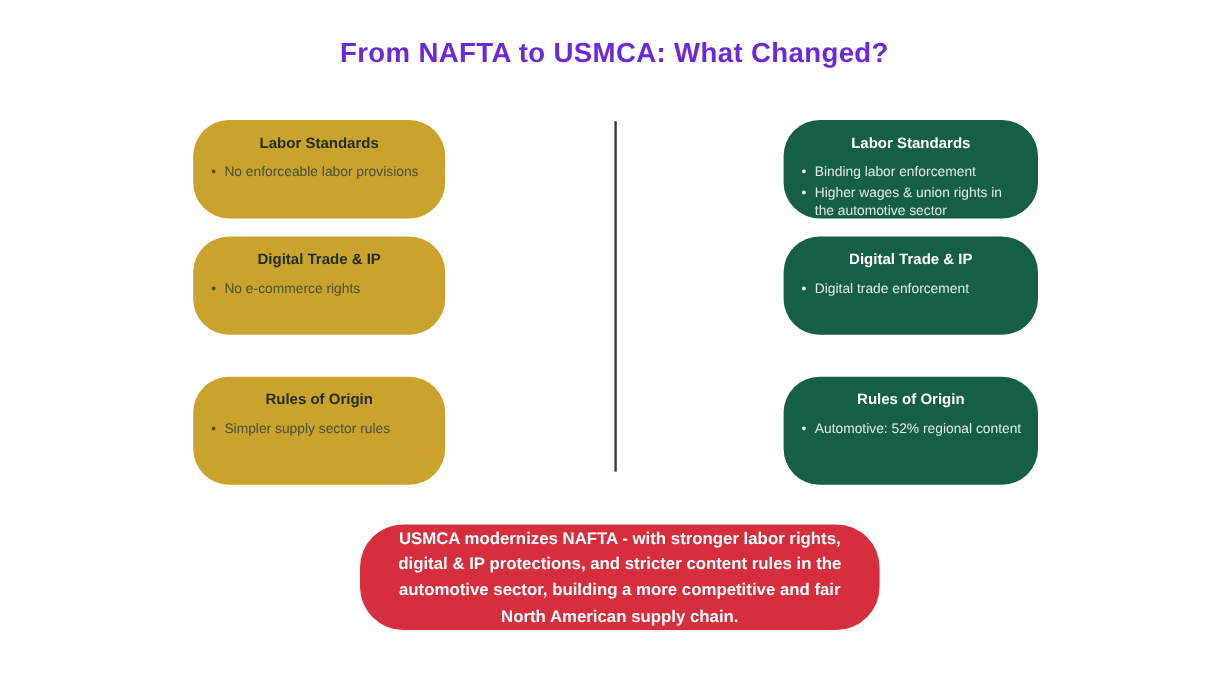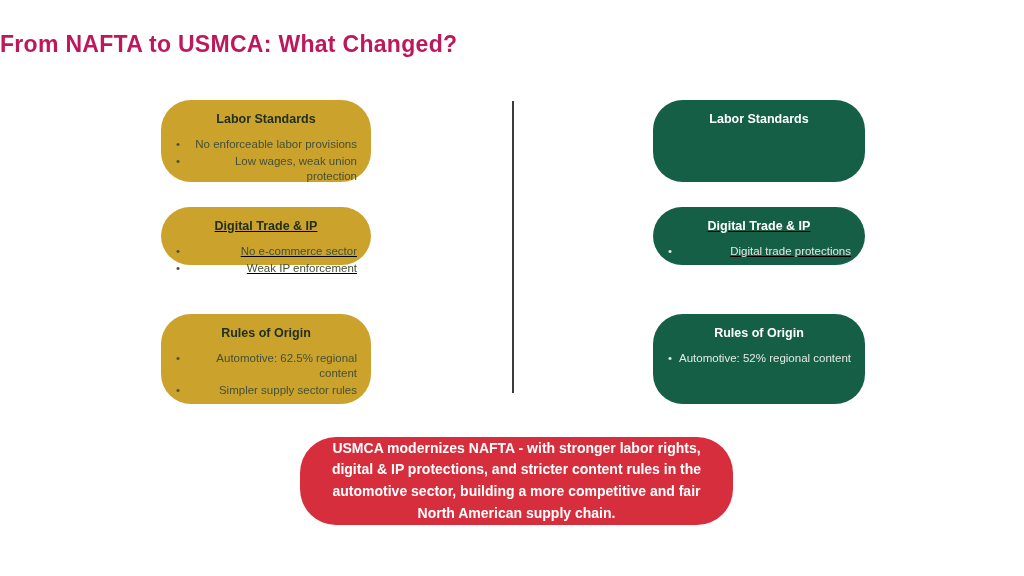--- a/index.html
+++ b/index.html
@@ -16,55 +16,55 @@
     inset: 0;
     width: 1024px;
     height: 576px;
     background: #ffffff;
   }
   .title {
     position: absolute;
     top: 31px;
     left: 0;
     width: 1024px;
+    text-align: center;
     font-size: 23px;
     font-weight: 700;
     letter-spacing: 0.3px;
-    color: #be185d;
+    color: #6d28d9;
   }
   .card {
     position: absolute;
     border-radius: 30px;
     padding: 10px 14px 8px 14px;
   }
   .card.nafta {
     left: 161px;
     width: 210px;
     background: #CBA22C;
   }
   .card.usmca {
     left: 653px;
     width: 212px;
     background: #145F45;
   }
   .card.row-1 { top: 100px; height: 82px; }
-  .card.row-2 { top: 207px; height: 58px; text-decoration: underline; }
+  .card.row-2 { top: 197px; height: 82px; }
   .card.row-3 { top: 314px; height: 90px; }
   .card-title {
     text-align: center;
     font-size: 12.5px;
     font-weight: 700;
     margin-top: 2px;
   }
   .card.nafta .card-title { color: #21301C; }
   .card.usmca .card-title { color: #FFFFFF; }
   .card ul {
     list-style: none;
     margin-top: 11px;
-    text-align: right;
   }
   .card li {
     position: relative;
     padding-left: 12px;
     font-size: 11.5px;
     line-height: 15px;
     margin-bottom: 2px;
   }
   .card li::before {
     content: "\2022";
@@ -107,50 +107,51 @@
 <body>
 
 <div class="canvas">
 
   <h1 class="title">From NAFTA to USMCA: What Changed?</h1>
 
   <div class="card nafta row-1">
     <div class="card-title">Labor Standards</div>
     <ul>
       <li>No enforceable labor provisions</li>
-      <li>Low wages, weak union protection</li>
     </ul>
   </div>
 
   <div class="card nafta row-2">
     <div class="card-title">Digital Trade &amp; IP</div>
     <ul>
-      <li>No e-commerce sector</li>
-      <li>Weak IP enforcement</li>
+      <li>No e-commerce rights</li>
     </ul>
   </div>
 
   <div class="card nafta row-3">
     <div class="card-title">Rules of Origin</div>
     <ul>
-      <li>Automotive: 62.5% regional content</li>
       <li>Simpler supply sector rules</li>
     </ul>
   </div>
 
   <div class="divider"></div>
 
   <div class="card usmca row-1">
     <div class="card-title">Labor Standards</div>
+    <ul>
+      <li>Binding labor enforcement</li>
+      <li>Higher wages &amp; union rights in the automotive sector</li>
+    </ul>
   </div>
 
   <div class="card usmca row-2">
     <div class="card-title">Digital Trade &amp; IP</div>
     <ul>
-      <li>Digital trade protections</li>
+      <li>Digital trade enforcement</li>
     </ul>
   </div>
 
   <div class="card usmca row-3">
     <div class="card-title">Rules of Origin</div>
     <ul>
       <li>Automotive: 52% regional content</li>
     </ul>
   </div>
 

